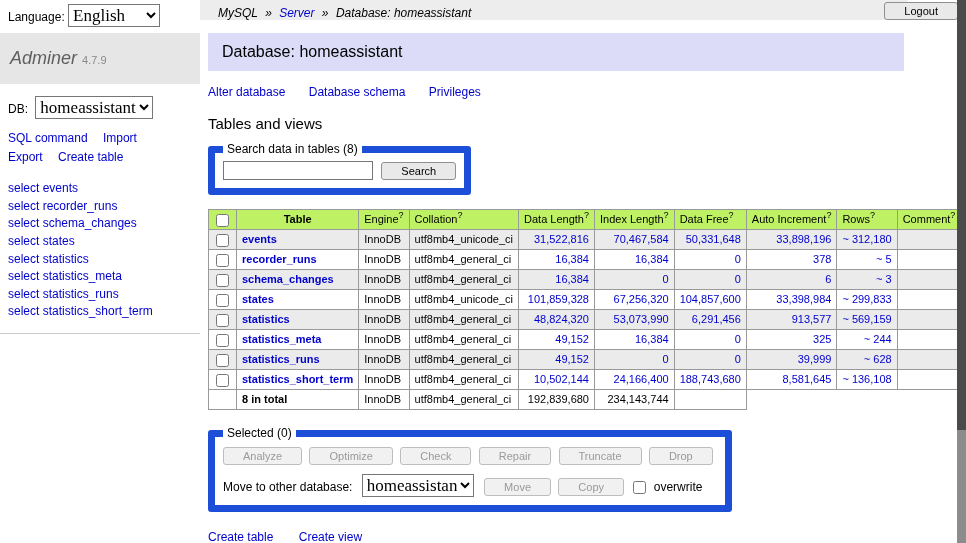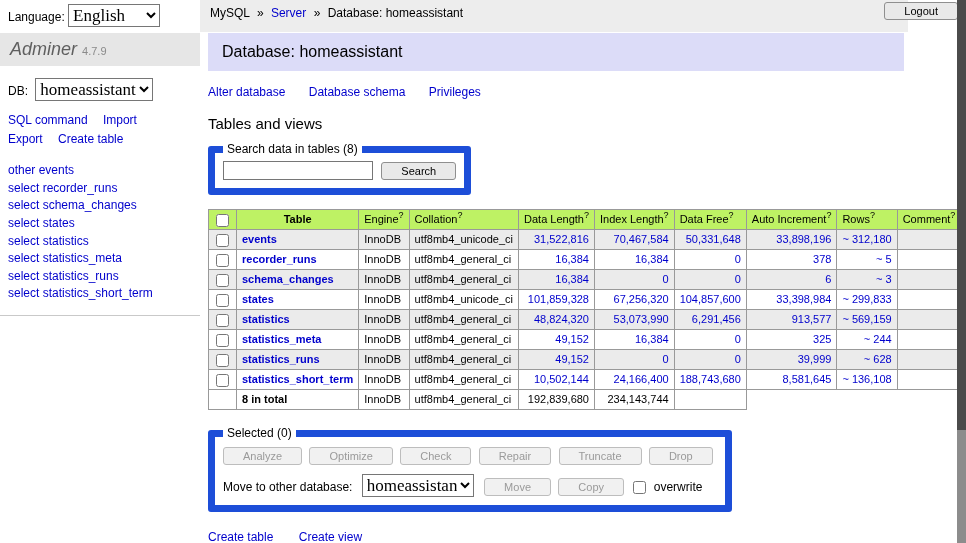--- a/index.html
+++ b/index.html
@@ -15,30 +15,30 @@
     background:#e9e9e9; border:1px solid #8f8f8f; border-radius:3px; color:#000;
   }
   button:disabled { color:#9a9a9a; border-color:#bdbdbd; background:#f1f1f1; }
 
   
   .topbar { height:26px; position:relative; }
   .lang { position:absolute; left:8px; top:4px; }
   .lang select { width:92px; }
   .breadcrumb-bar {
     margin-left:200px; margin-right:58px; background:#ededed;
-    height:32px; line-height:26px; padding:0 10px; white-space:nowrap;
+    height:20px; line-height:26px; padding:0 18px; white-space:nowrap;font-style:italic;
   }
   .breadcrumb-bar .sep { margin:0 4px; color:#000; }
   .logout-btn { position:absolute; right:8px; top:2px; }
 
   
   .layout { display:flex; margin-top:7px; }
   .sidebar { width:200px; flex:0 0 200px; }
   .sidebar h1 {
-    margin:0; background:#e6e6e6; padding:6px 10px;
+    margin:0; background:#e6e6e6; padding:15px 10px;
     font-size:18px; font-weight:normal; font-style:italic; color:#5f5f5f;
   }
   .sidebar h1 .version { font-size:11px; font-style:normal; color:#8a8a8a; margin-left:5px; }
   .db-row { margin:12px 8px 10px; }
   .db-row select { width:118px; margin-left:4px; }
   .actions { margin:8px 8px 14px; line-height:1.55; }
   .actions a { margin-right:12px; }
   .table-list { margin:4px 0 0; padding:0 0 12px 8px; border-bottom:1px solid #c9c9c9; }
   .table-list a { display:block; line-height:1.3; padding:1px 0; }
 
@@ -130,21 +130,21 @@
       <div>
         <a>SQL command</a>
         <a>Import</a>
       </div>
       <div>
         <a>Export</a>
         <a>Create table</a>
       </div>
     </div>
     <div class="table-list">
-      <a>other events</a>
+      <a>select events</a>
       <a>select recorder_runs</a>
       <a>select schema_changes</a>
       <a>select states</a>
       <a>select statistics</a>
       <a>select statistics_meta</a>
       <a>select statistics_runs</a>
       <a>select statistics_short_term</a>
     </div>
   </div>
 

